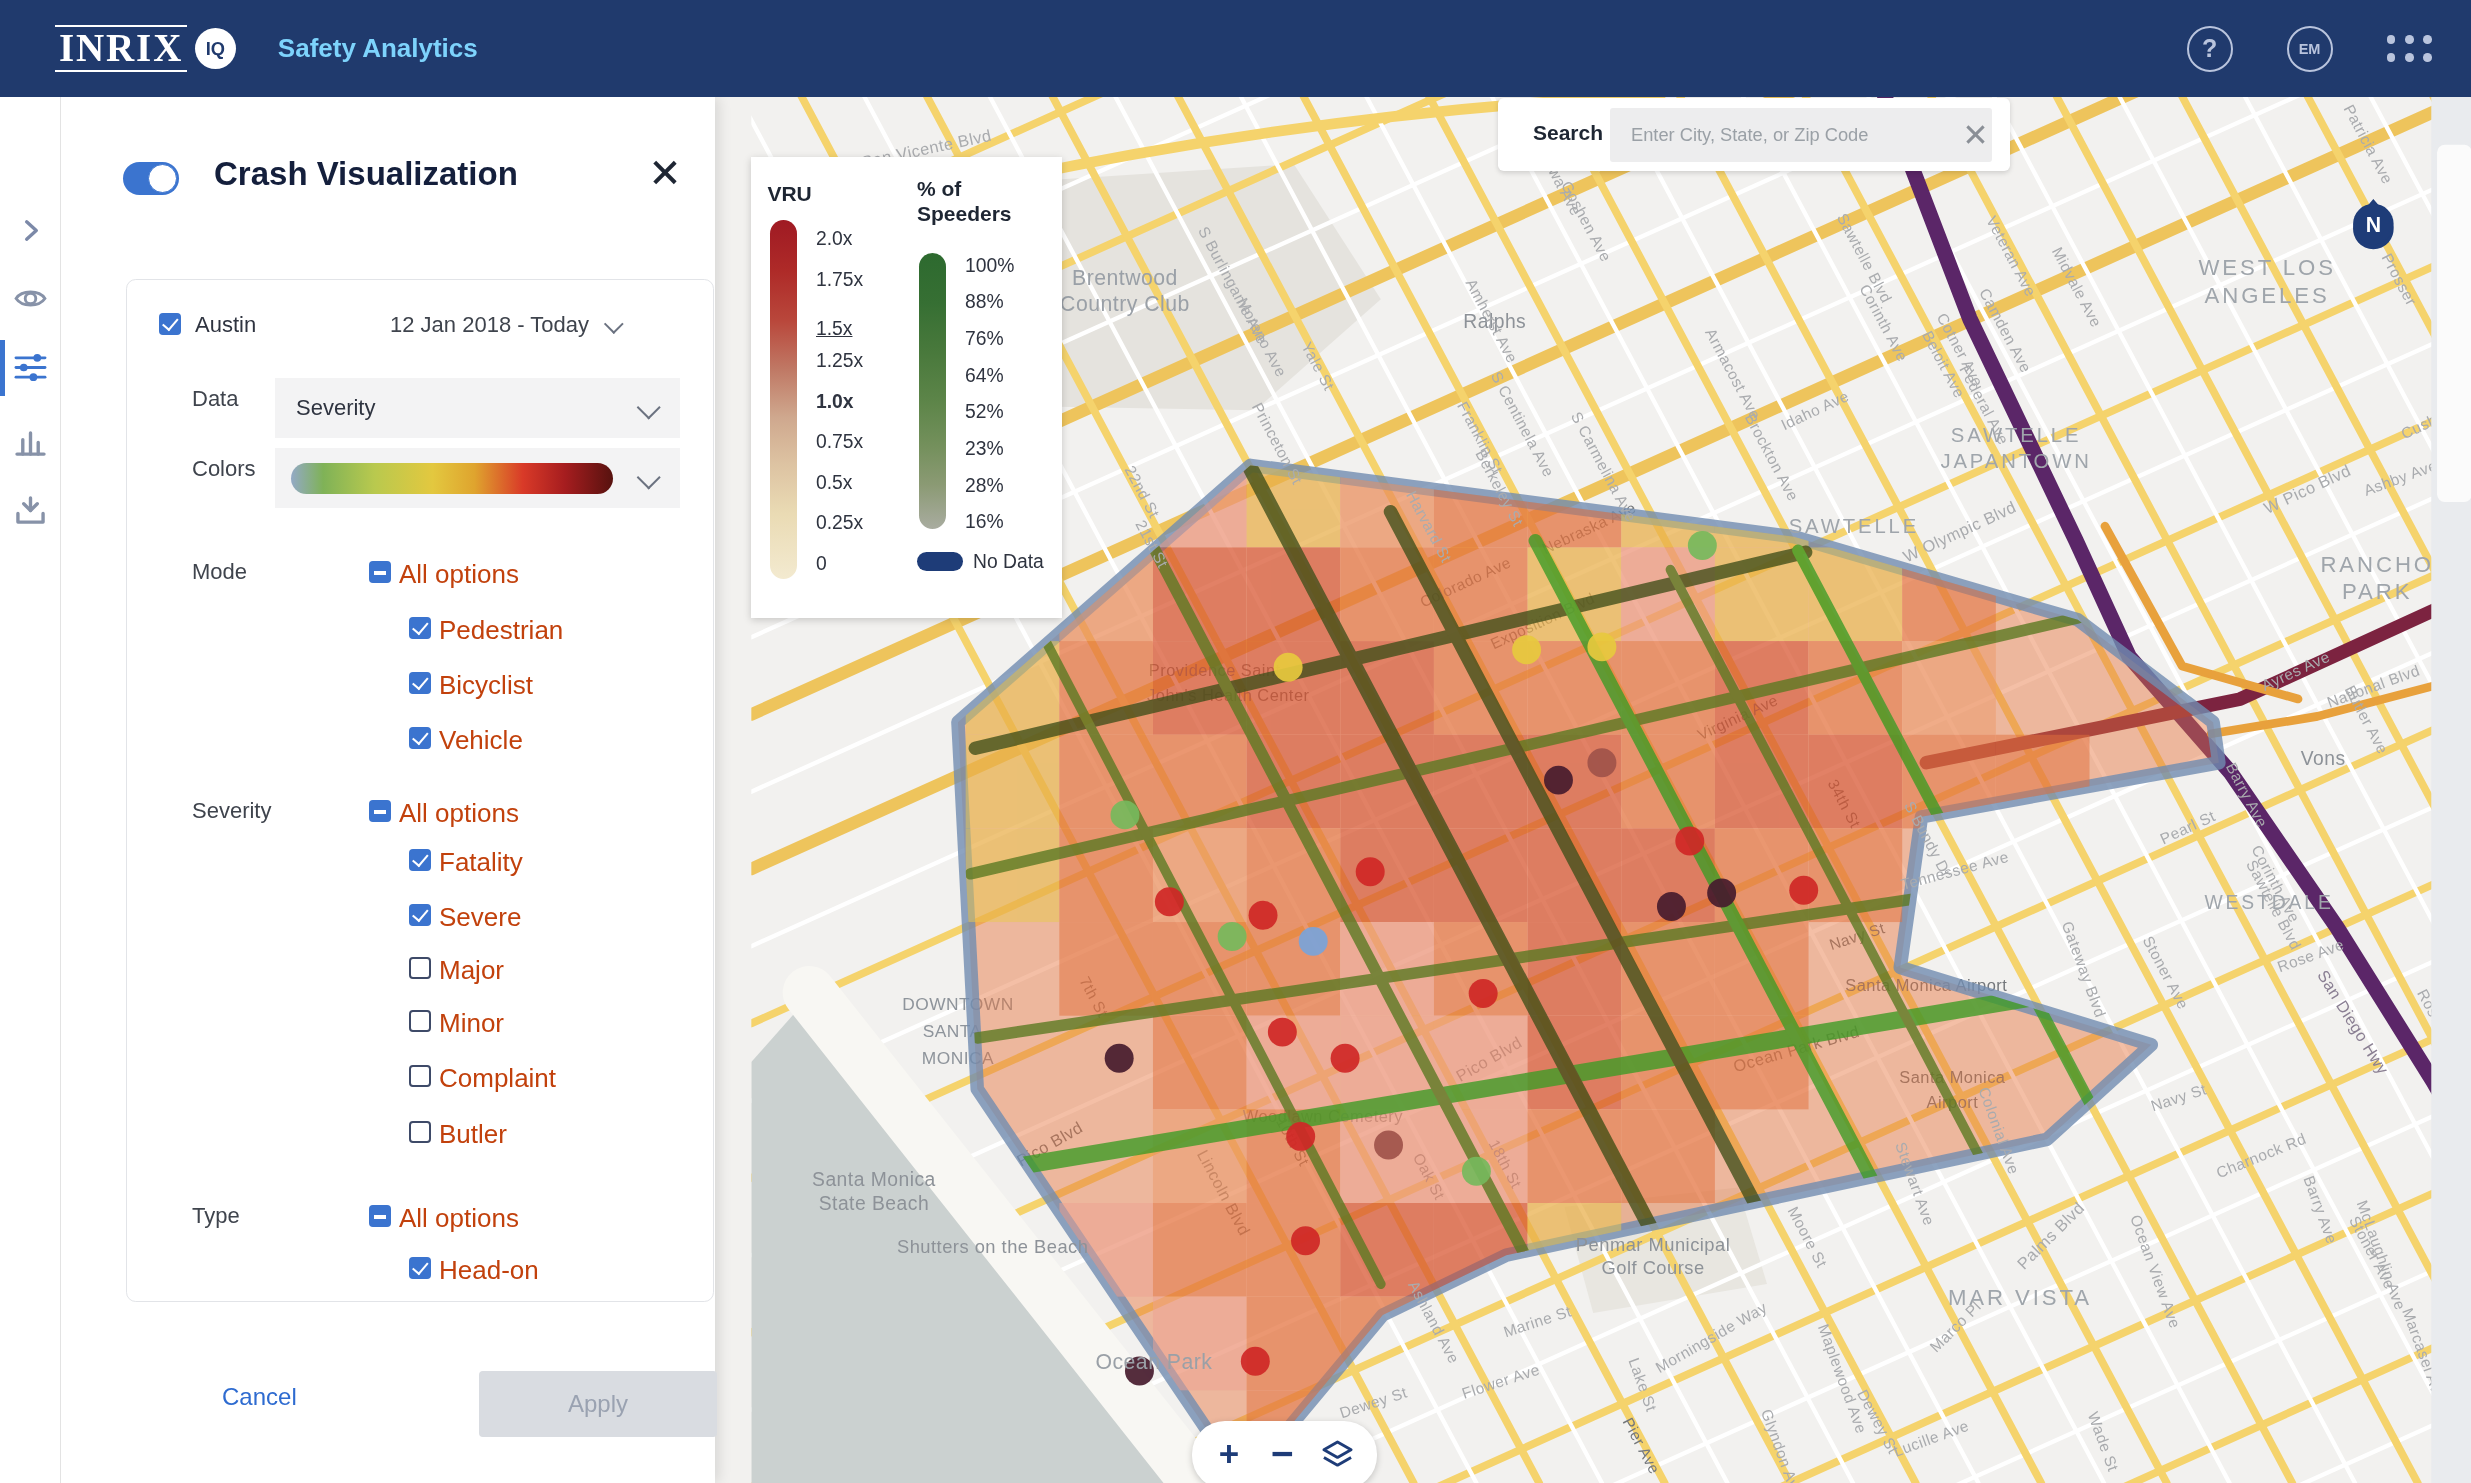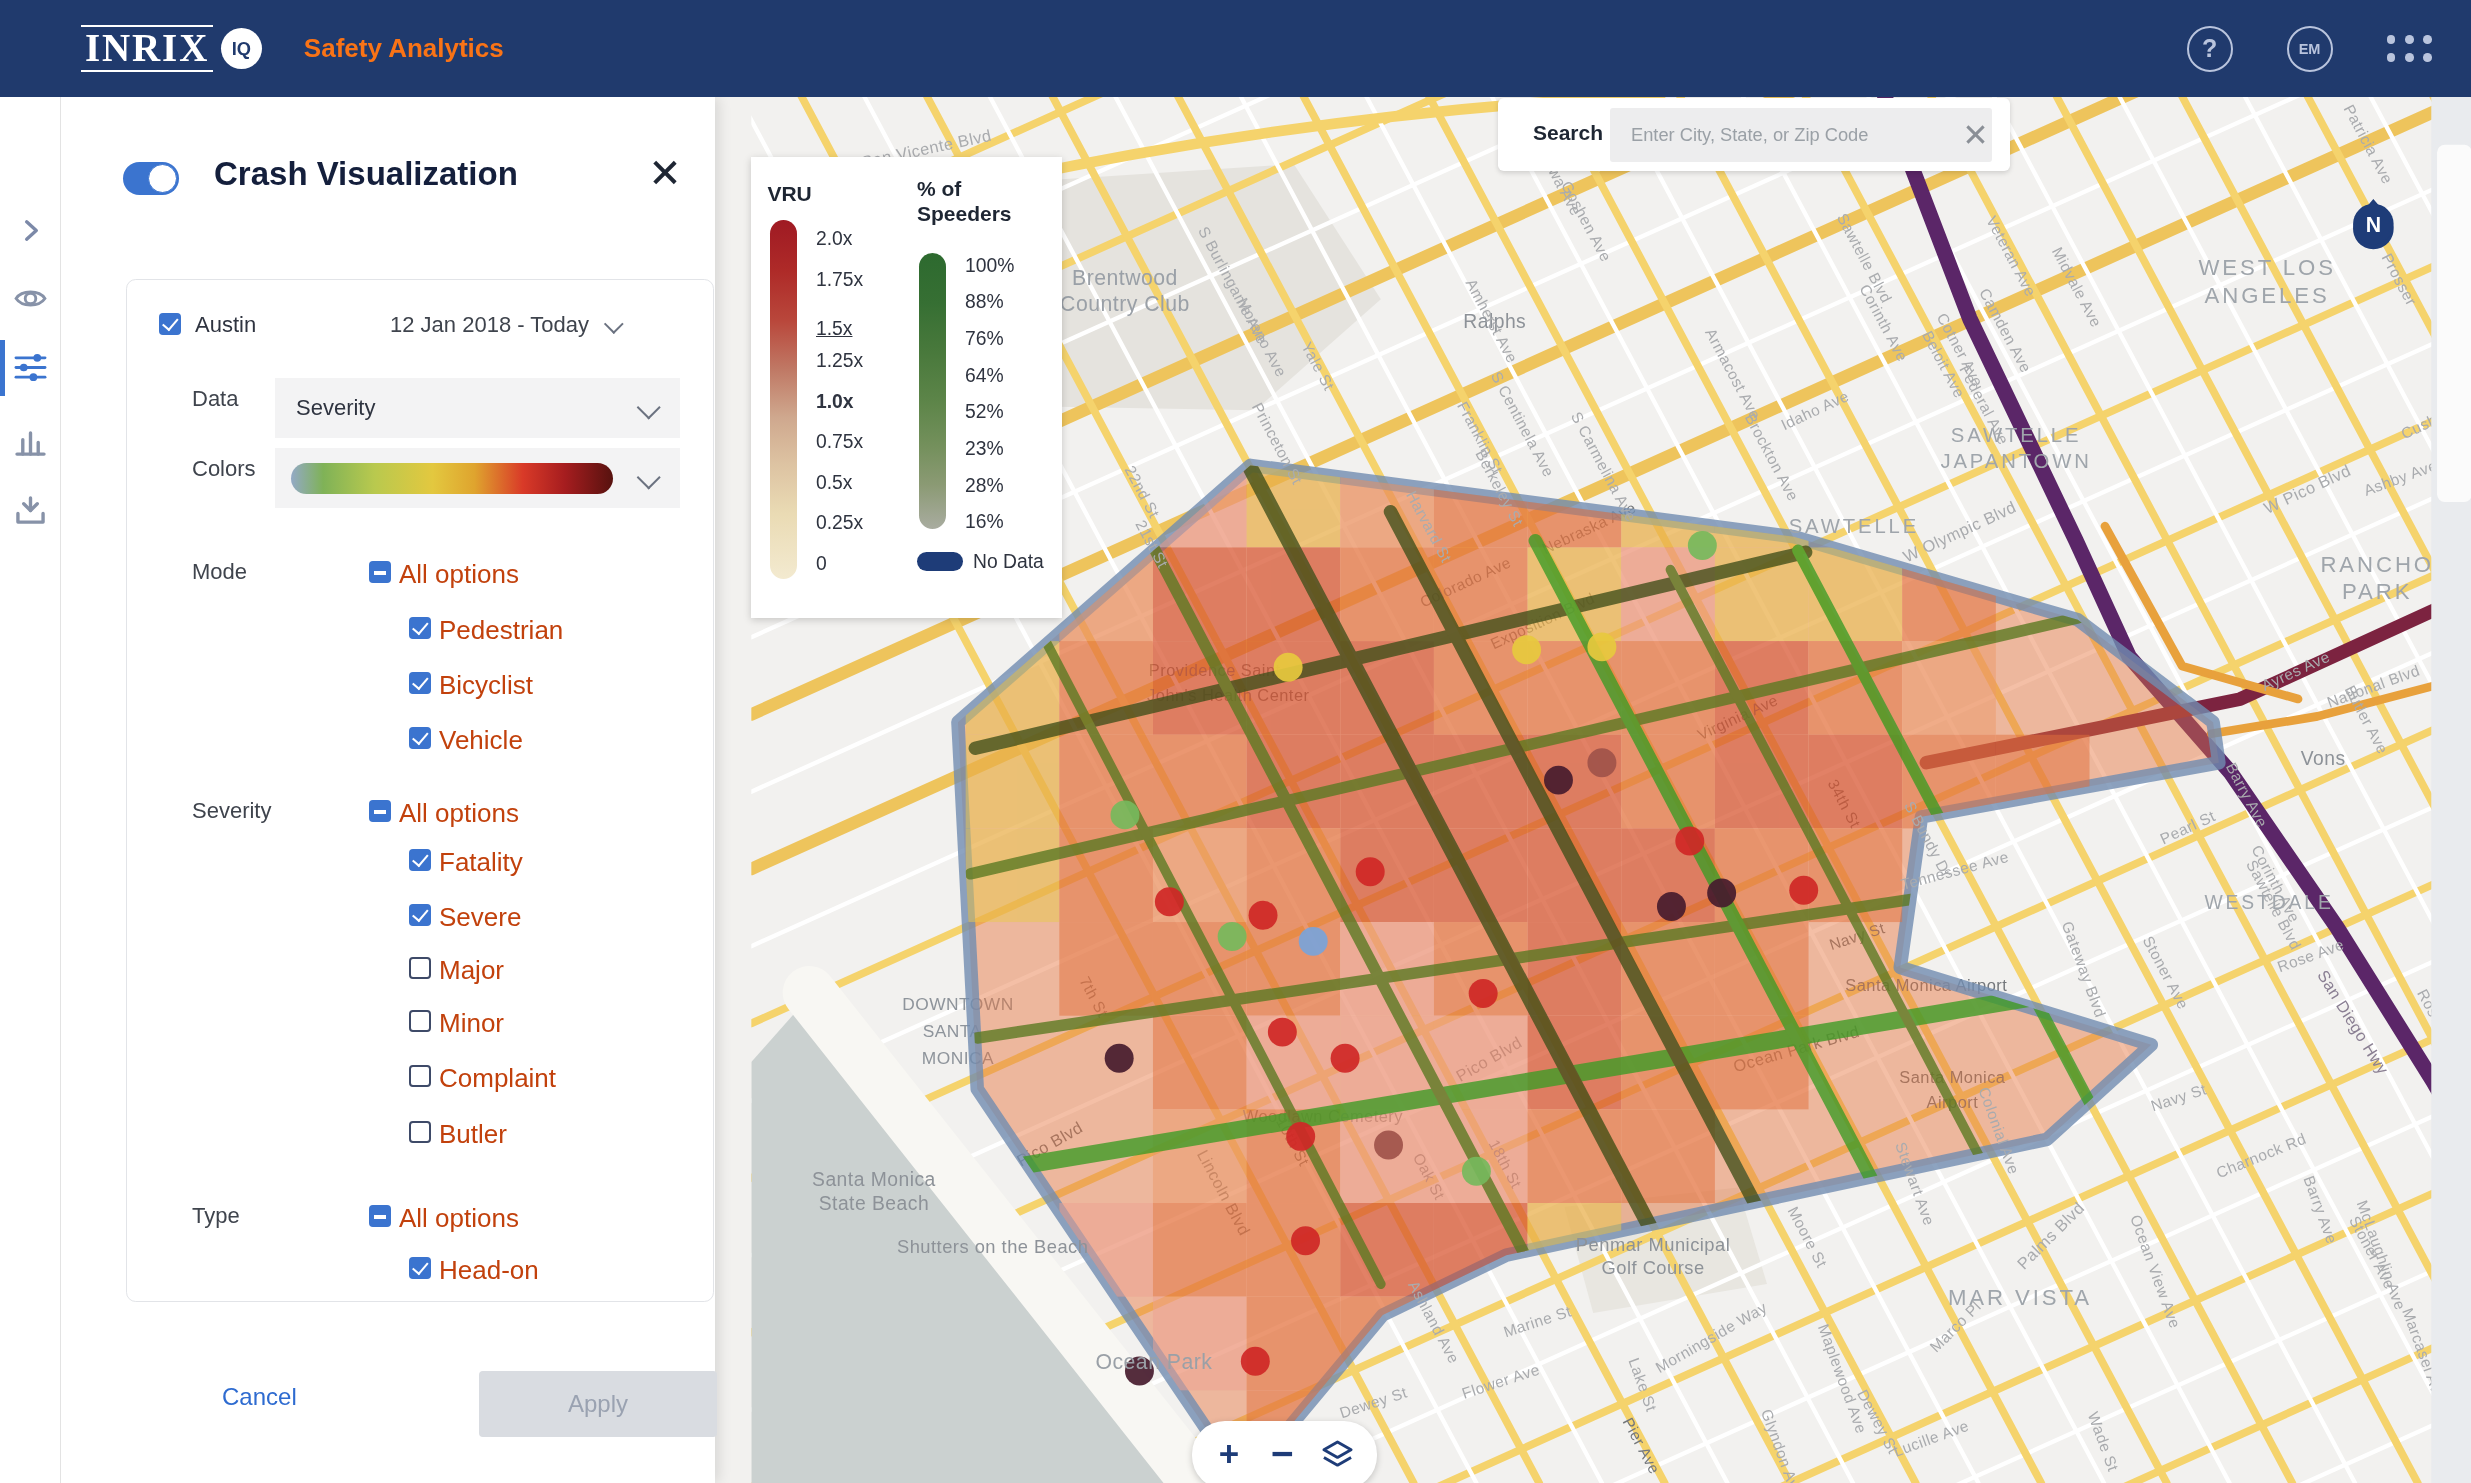--- a/index.html
+++ b/index.html
@@ -1,22 +1,22 @@
 <!DOCTYPE html>
 <html><head>
 <meta charset="utf-8">
 <style>
   html,body{margin:0;padding:0;background:#f2f1ef;font-family:"Liberation Sans",sans-serif;}
   #app{position:relative;width:2472px;height:1483px;overflow:hidden;background:#f2f1ef;}
   
   #header{position:absolute;left:0;top:0;width:2472px;height:97px;background:#203a6d;display:flex;align-items:center;z-index:50;}
-  .brand{display:flex;align-items:center;margin-left:81px;}
+  .brand{display:flex;align-items:center;margin-left:55px;}
   .brand-name{color:#fff;font-size:39px;font-weight:bold;letter-spacing:1.9px;font-family:"Liberation Serif",serif;border-top:2.9px solid #fff;border-bottom:2.9px solid #fff;padding:1px 3.9px;line-height:1.05;}
   .brand-badge{width:41px;height:41px;border-radius:50%;background:#fff;color:#203a6d;font-weight:bold;font-size:18.3px;display:flex;align-items:center;justify-content:center;margin-left:7.7px;}
-  .app-title{color:#f97316;font-size:26px;font-weight:bold;margin-left:42px;}
+  .app-title{color:#7dd3fc;font-size:26px;font-weight:bold;margin-left:42px;}
   .hdr-right{position:absolute;right:39px;top:0;height:97px;display:flex;align-items:center;gap:54px;}
   .hdr-circle{width:42px;height:42px;border-radius:50%;border:2.9px solid #b9c4dd;color:#b9c4dd;display:flex;align-items:center;justify-content:center;font-size:25px;font-weight:bold;cursor:pointer;}
   .hdr-circle.small-text{font-size:14.5px;}
   .grid-dots{display:grid;grid-template-columns:repeat(3,9.7px);grid-gap:8.7px;cursor:pointer;}
   .grid-dots span{width:8.7px;height:8.7px;border-radius:50%;background:#b9c4dd;}
   
   #sidebar{position:absolute;left:0;top:97px;width:60px;height:1386px;background:#fff;border-right:1px solid #e3e3e3;z-index:40;}
   .side-icon{position:absolute;left:0;width:60px;height:54px;display:flex;align-items:center;justify-content:center;cursor:pointer;}
   .active-bar{position:absolute;left:0;top:243px;width:4.8px;height:56px;background:#3b74cf;}
   

